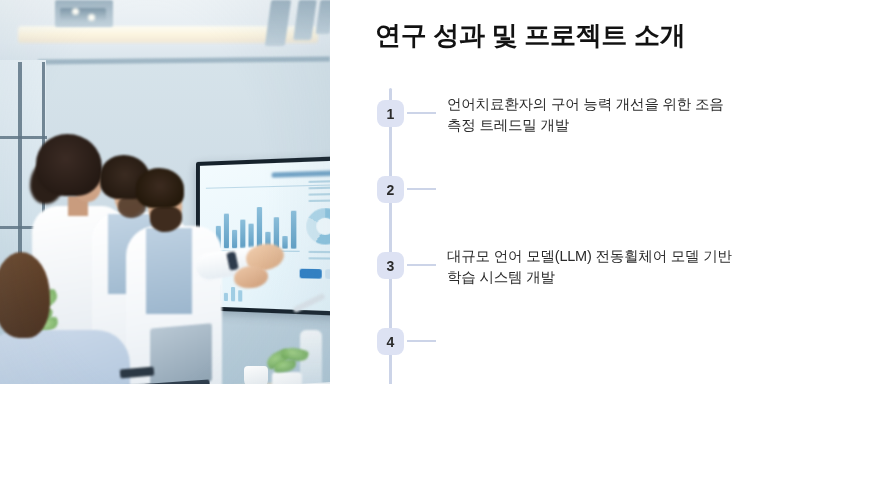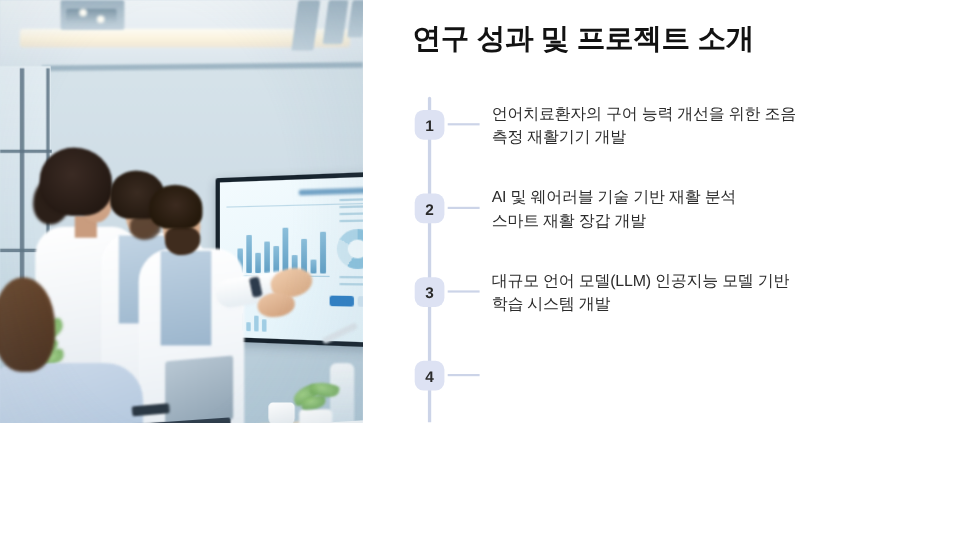--- a/index.html
+++ b/index.html
@@ -605,34 +605,32 @@
 
     <div class="slide-title">연구 성과 및 프로젝트 소개</div>
 
     <div class="timeline">
       <div class="timeline-rail"></div>
 
       <div class="item">
         <div class="badge">1</div>
         <div class="connector"></div>
         <div class="item-text">언어치료환자의 구어 능력 개선을 위한 조음
-측정 재활기기 개발</div>
+측정 트레드밀 개발</div>
       </div>
 
       <div class="item">
         <div class="badge">2</div>
         <div class="connector"></div>
-        <div class="item-text">AI 및 웨어러블 기술 기반 재활 분석
-스마트 재활 장갑 개발</div>
       </div>
 
       <div class="item">
         <div class="badge">3</div>
         <div class="connector"></div>
-        <div class="item-text">대규모 언어 모델(LLM) 인공지능 모델 기반
+        <div class="item-text">대규모 언어 모델(LLM) 전동휠체어 모델 기반
 학습 시스템 개발</div>
       </div>
 
       <div class="item">
         <div class="badge">4</div>
         <div class="connector"></div>
       </div>
 
       <div class="item">
         <div class="badge">5</div>

